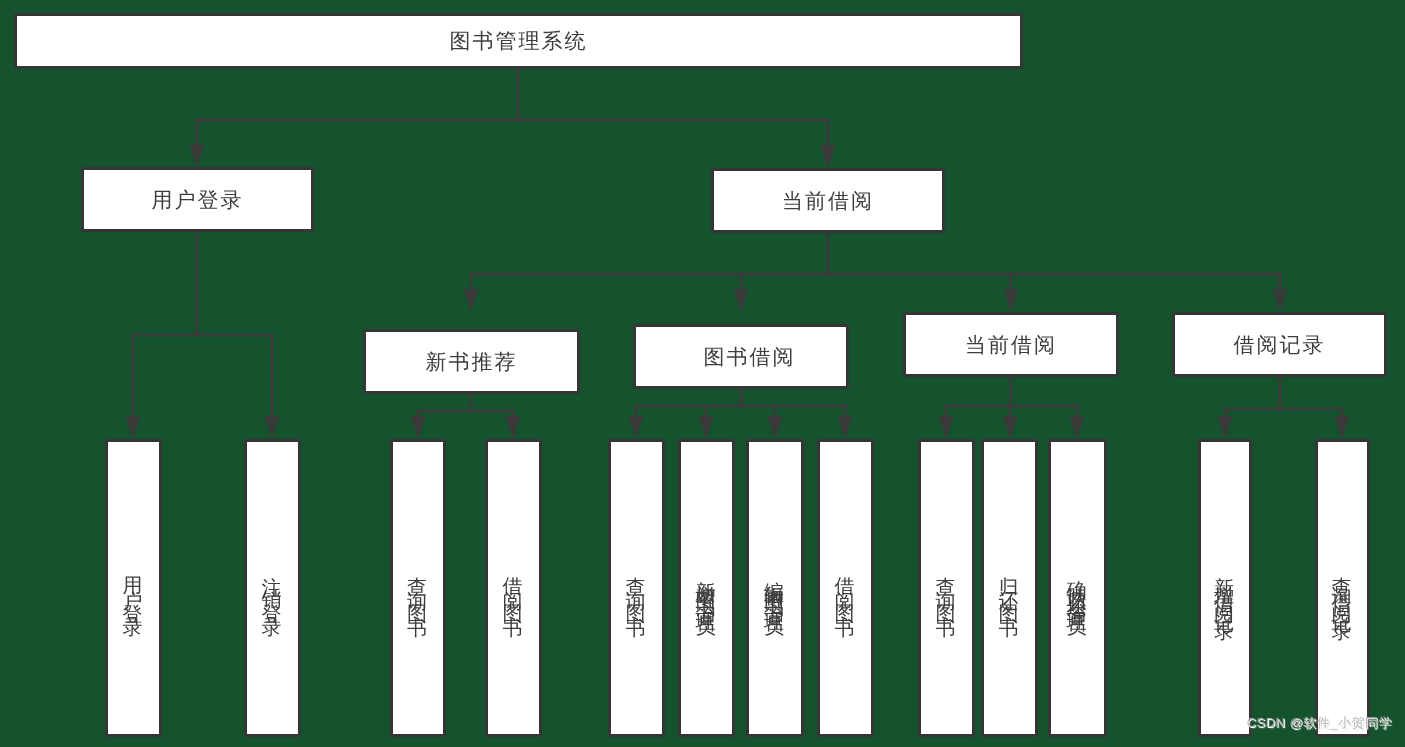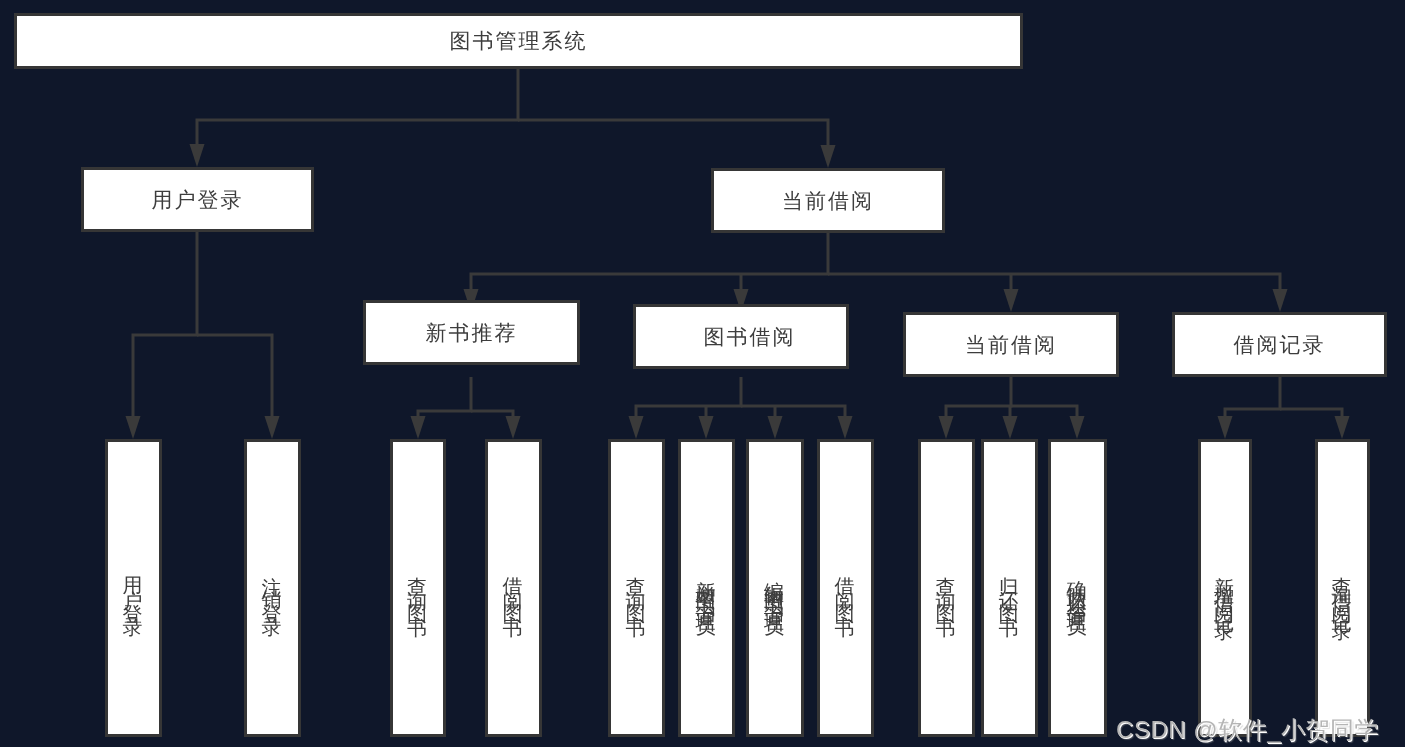--- a/index.html
+++ b/index.html
@@ -1,21 +1,21 @@
 <!DOCTYPE html>
 <html><head>
 <meta charset="utf-8">
 <style>
   html, body { margin: 0; padding: 0; background: #ffffff; }
   body { font-family: "Liberation Sans", sans-serif; }
   #stage {
     position: relative;
     width: 1405px;
     height: 747px;
-    background: #0f172a;
+    background: #14532d;
     overflow: hidden;
   }
   #wires {
     position: absolute;
     left: 0; top: 0;
     width: 1405px; height: 747px;
   }
   .box {
     position: absolute;
     box-sizing: border-box;
@@ -39,43 +39,43 @@
     white-space: nowrap;
     color: #3d3d3d;
   }
   .sp4 { letter-spacing: 0.68em; }
   .sp6 { letter-spacing: 0.45em; }
   .sp9 { letter-spacing: 0.26em; }
   
   .n-root           { left: 14px;   top: 13px;  width: 1009px; height: 56px; }
   .n-user-login     { left: 81px;   top: 167px; width: 233px;  height: 65px; }
   .n-book-mgmt      { left: 711px;  top: 168px; width: 234px;  height: 65px; }
-  .n-new-book-rec   { left: 363px;  top: 300px; width: 217px;  height: 65px; }
-  .n-book-borrow    { left: 633px;  top: 304px; width: 216px;  height: 65px; padding-left: 17px; }
+  .n-new-book-rec   { left: 363px;  top: 329px; width: 217px;  height: 65px; }
+  .n-book-borrow    { left: 633px;  top: 324px; width: 216px;  height: 65px; padding-left: 17px; }
   .n-current-borrow { left: 903px;  top: 312px; width: 216px;  height: 65px; text-align: right; }
   .n-borrow-records { left: 1172px; top: 312px; width: 215px;  height: 65px; font-family: Liberation Serif, serif; }
   .leaf { top: 439px; height: 298px; }
   .n-ul-login   { left: 105px;  width: 57px; }
   .n-ul-logout  { left: 244px;  width: 57px; }
   .n-nb-query   { left: 390px;  width: 56px; }
   .n-nb-borrow  { left: 485px;  width: 57px; }
   .n-bb-query   { left: 608px;  width: 57px; }
   .n-bb-add     { left: 678px;  width: 57px; }
   .n-bb-edit    { left: 746px;  width: 58px; }
   .n-bb-borrow  { left: 817px;  width: 57px; }
   .n-cb-query   { left: 918px;  width: 57px; }
   .n-cb-return  { left: 981px;  width: 57px; }
   .n-cb-confirm { left: 1048px; width: 59px; }
   .n-br-add     { left: 1198px; width: 54px; }
   .n-br-query   { left: 1315px; width: 55px; }
   #watermark {
     position: absolute;
-    right: 26px;
+    right: 13px;
     top: 714px;
-    font-size: 24px;
+    font-size: 13px;
     letter-spacing: 0.5px;
     color: #b5b5b5;
     text-shadow: 1px 1px 0 #ffffff, 2px 2px 1px rgba(170,170,170,0.35);
     white-space: nowrap;
     pointer-events: none;
   }
 </style>
 </head>
 <body>
 

